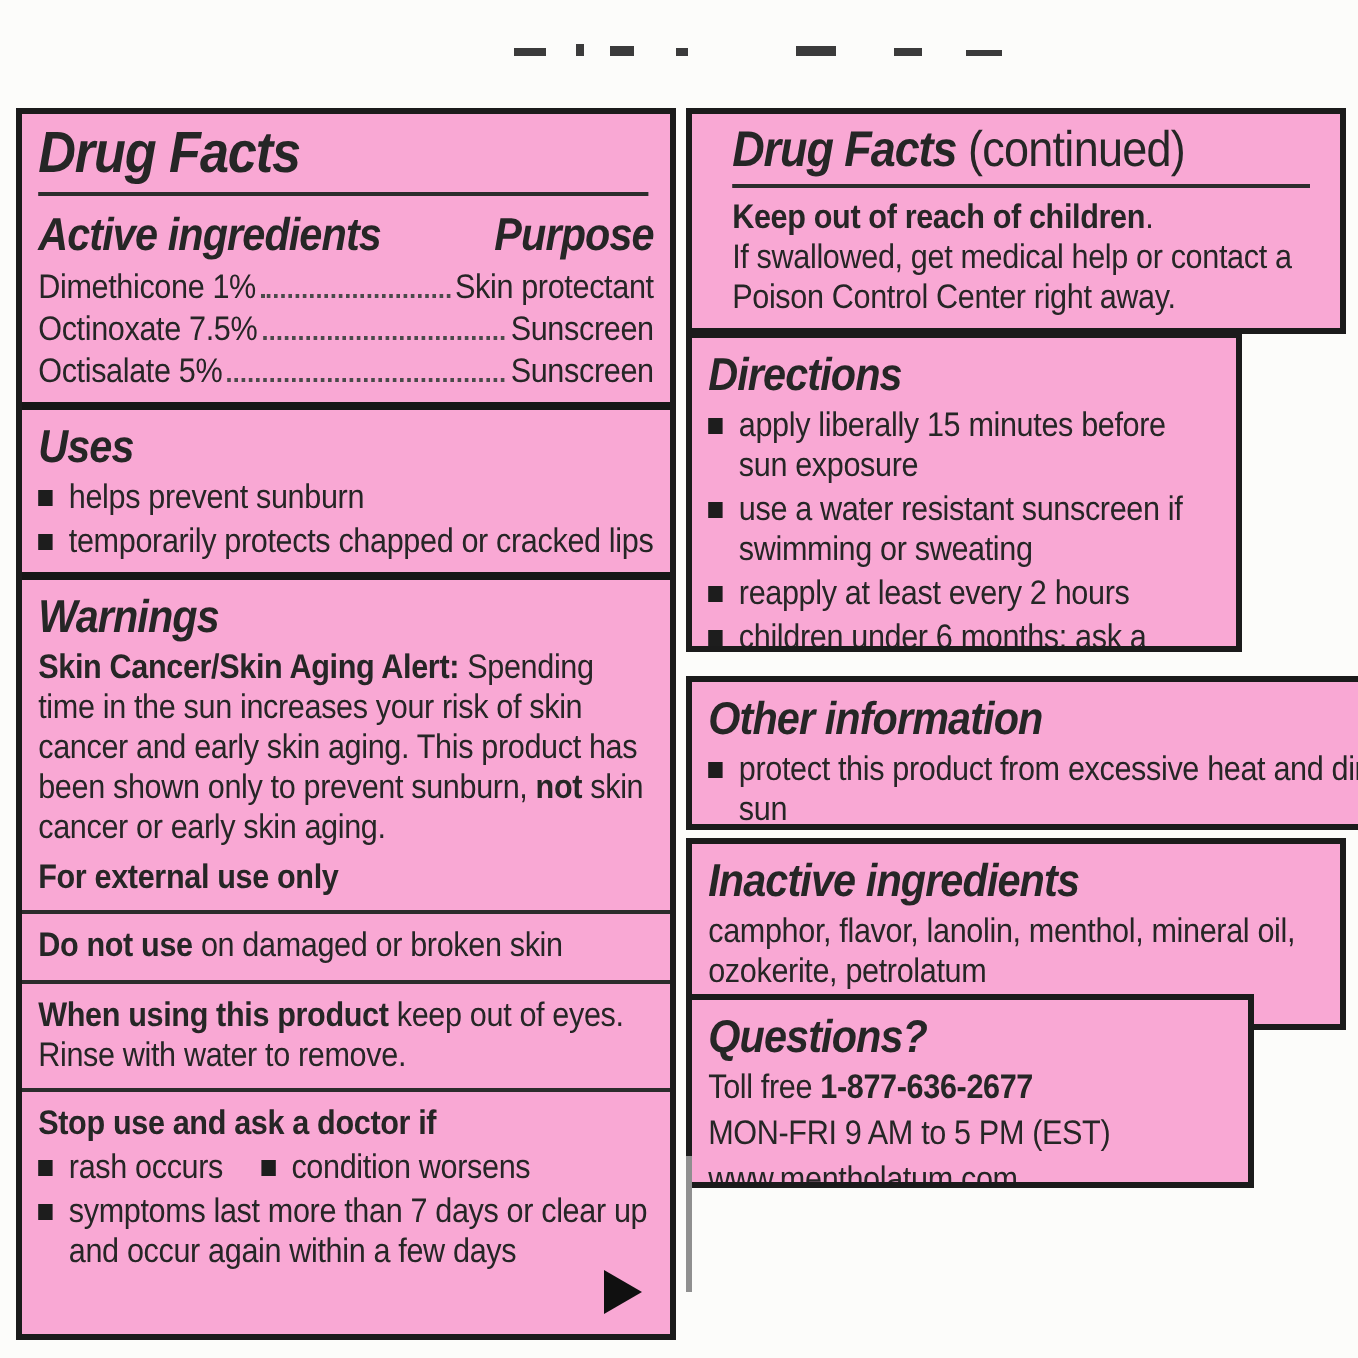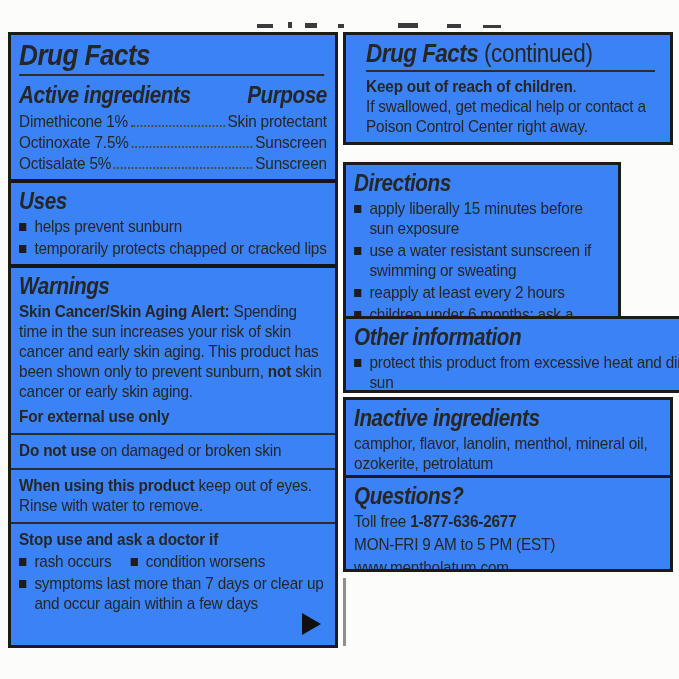--- a/index.html
+++ b/index.html
@@ -4,22 +4,23 @@
 <style>
   html,body { margin:0; padding:0; }
   body {
     width:679px; height:679px; position:relative; overflow:hidden;
     background:#fcfcfa;
     font-family:"Liberation Sans", sans-serif;
     color:#262626;
   }
   .panel {
     position:absolute; box-sizing:border-box;
-    background:#3b82f6; border:3px solid #1b1b1b;
+    background:#f9a8d4; border:3px solid #1b1b1b;
     overflow:hidden;
+    margin-top:22px;
   }
   
   .inner {
     width:111.1%; transform:scaleX(0.9); transform-origin:0 0;
     box-sizing:border-box; padding:4px 9px 2px;
   }
   .h-title {
     font-style:italic; font-weight:bold; font-size:29px; line-height:1.12;
     letter-spacing:-0.6px;
   }
@@ -134,21 +135,21 @@
 
 <div class="panel" style="left:343px;top:32px;width:330px;height:113px;padding-left:12px;">
   <div class="inner">
     <div class="h-title" style="font-size:25px;"><span>Drug Facts</span> <span class="plain">(continued)</span></div>
     <div class="title-rule" style="margin-right:8px;"></div>
     <p class="body"><b>Keep out of reach of children</b><span>.</span><br>
     <span>If swallowed, get medical help or contact a Poison Control Center right away.</span></p>
   </div>
 </div>
 
-<div class="panel" style="left:343px;top:162px;width:278px;height:160px;">
+<div class="panel" style="left:343px;top:144px;width:278px;height:160px;">
   <div class="inner">
     <div class="h-sec">Directions</div>
     <div class="bullet-row">
       <span class="sq"></span>
       <span class="bullet-text">apply liberally 15 minutes before sun exposure</span>
     </div>
     <div class="bullet-row">
       <span class="sq"></span>
       <span class="bullet-text">use a water resistant sunscreen if swimming or sweating</span>
     </div>
@@ -173,21 +174,21 @@
   </div>
 </div>
 
 <div class="panel" style="left:343px;top:397px;width:330px;height:96px;">
   <div class="inner">
     <div class="h-sec">Inactive ingredients</div>
     <div class="body">camphor, flavor, lanolin, menthol, mineral oil, ozokerite, petrolatum</div>
   </div>
 </div>
 
-<div class="panel" style="left:343px;top:475px;width:330px;height:97px;">
+<div class="panel" style="left:343px;top:475px;width:284px;height:97px;">
   <div class="inner">
     <div class="h-sec">Questions?</div>
     <div class="qline"><span>Toll free</span> <b>1-877-636-2677</b></div>
     <div class="qline">MON-FRI 9 AM to 5 PM (EST)</div>
     <div class="qline">www.mentholatum.com</div>
   </div>
 </div>
 
 <div class="partial-edge" style="left:343px;top:578px;width:3px;height:68px;"></div>
 

